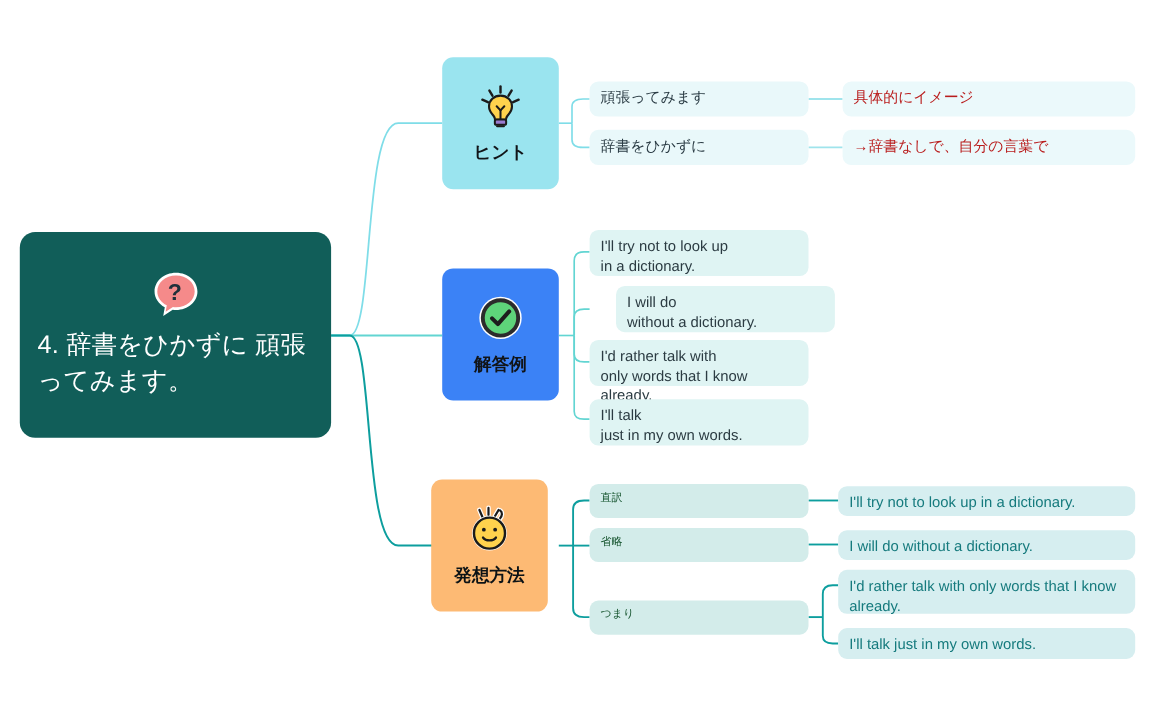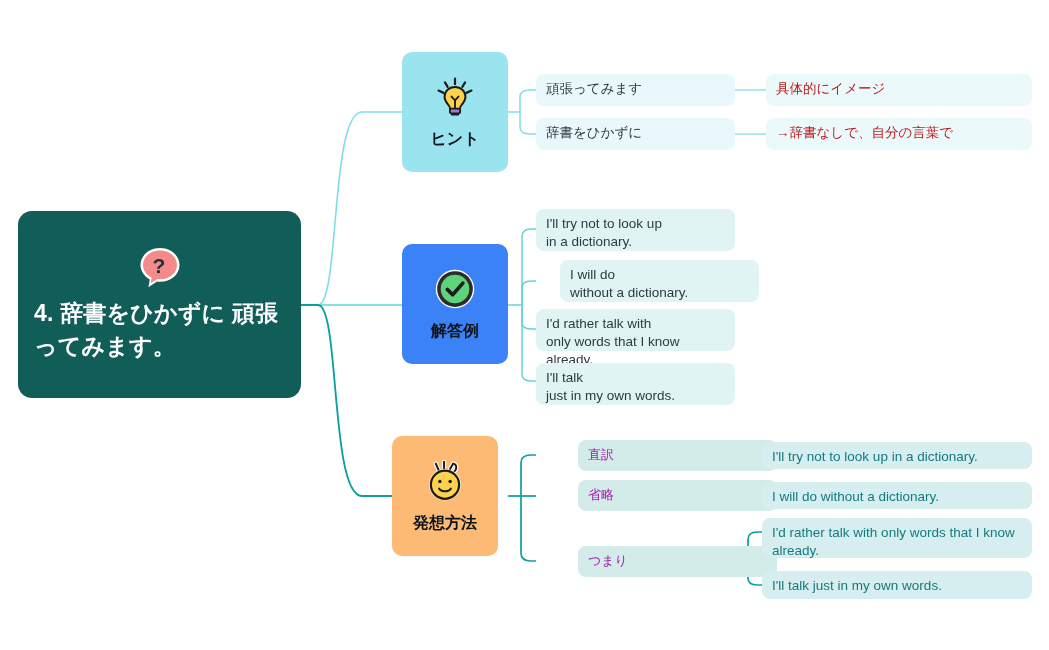--- a/index.html
+++ b/index.html
@@ -48,21 +48,21 @@
   }
   .root-icon {
     width: 48px;
     height: 48px;
     margin-bottom: 6px;
     display: block;
   }
   .root-title {
     color: #ffffff;
     font-size: 23px;
-    font-weight: bold;
+    font-weight: normal;
     line-height: 1.42;
     text-align: left;
     width: 100%;
     letter-spacing: 0.2px;
   }
 
   
   .branch-node {
     position: absolute;
     border-radius: 10px;
@@ -129,23 +129,22 @@
   
   .leaf-ans {
     background: #dff4f3;
     color: #2b3b42;
     font-size: 13.5px;
   }
 
   
   .leaf-m1 {
     background: #d3ecea;
-    color: #a21caf;
-    font-size: 13px;
-    margin-left: 42px;
+    color: #14532d;
+    font-size: 10px;
   }
   .leaf-m2 {
     background: #d6eef0;
     color: #157a7d;
     font-size: 13.5px;
   }
 </style>
 </head>
 <body>
 

